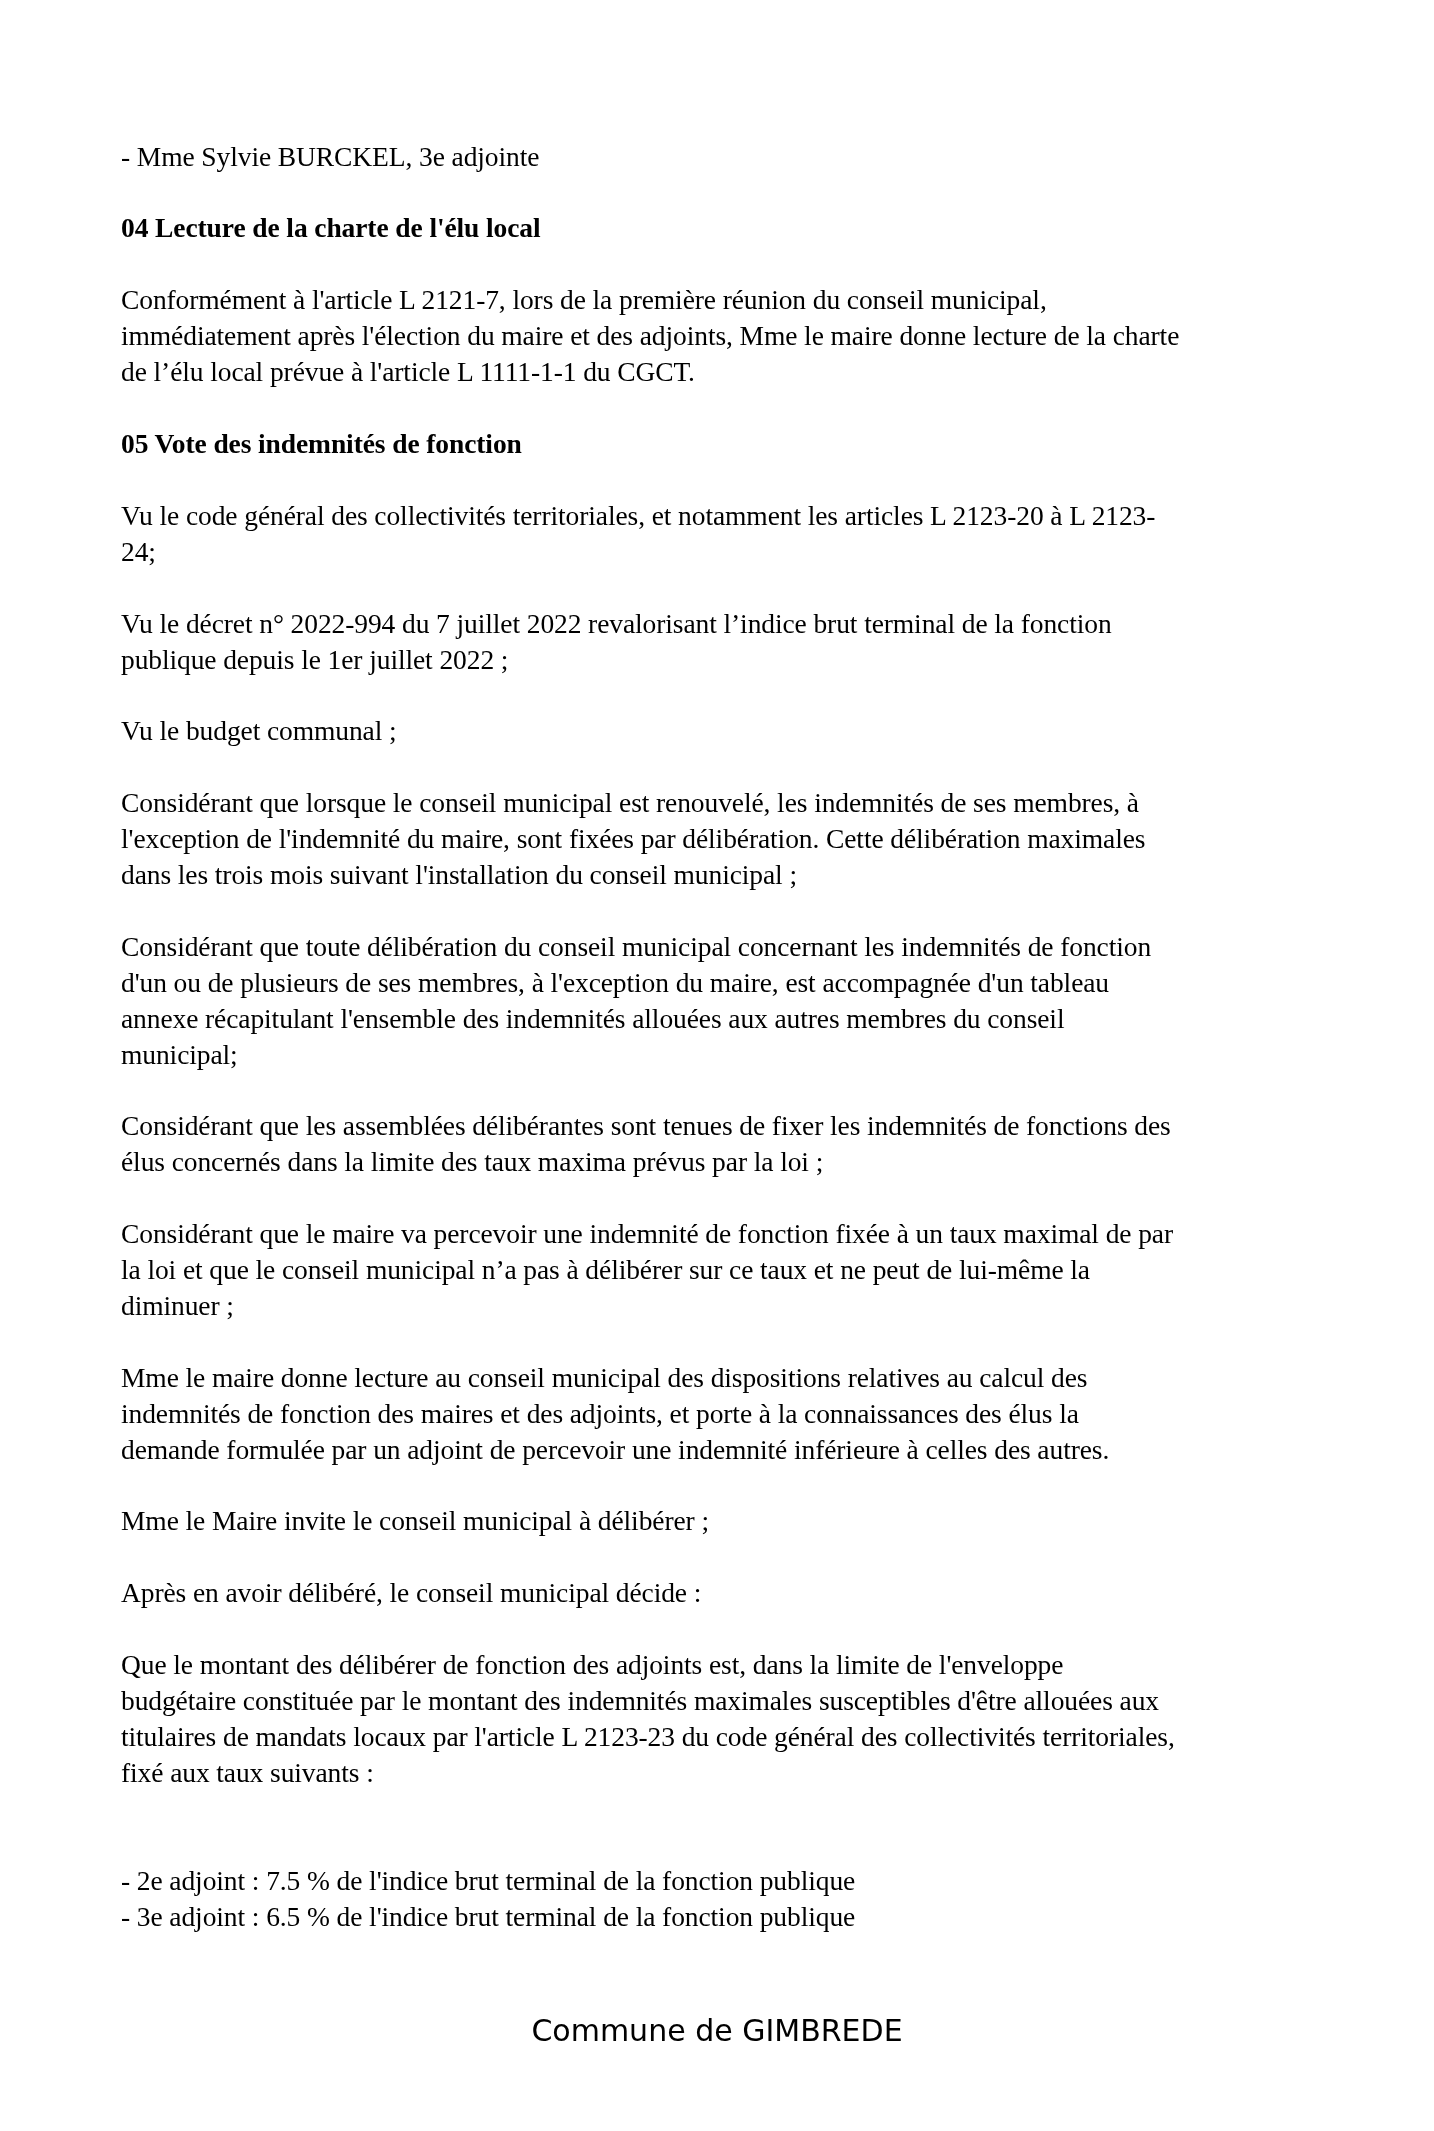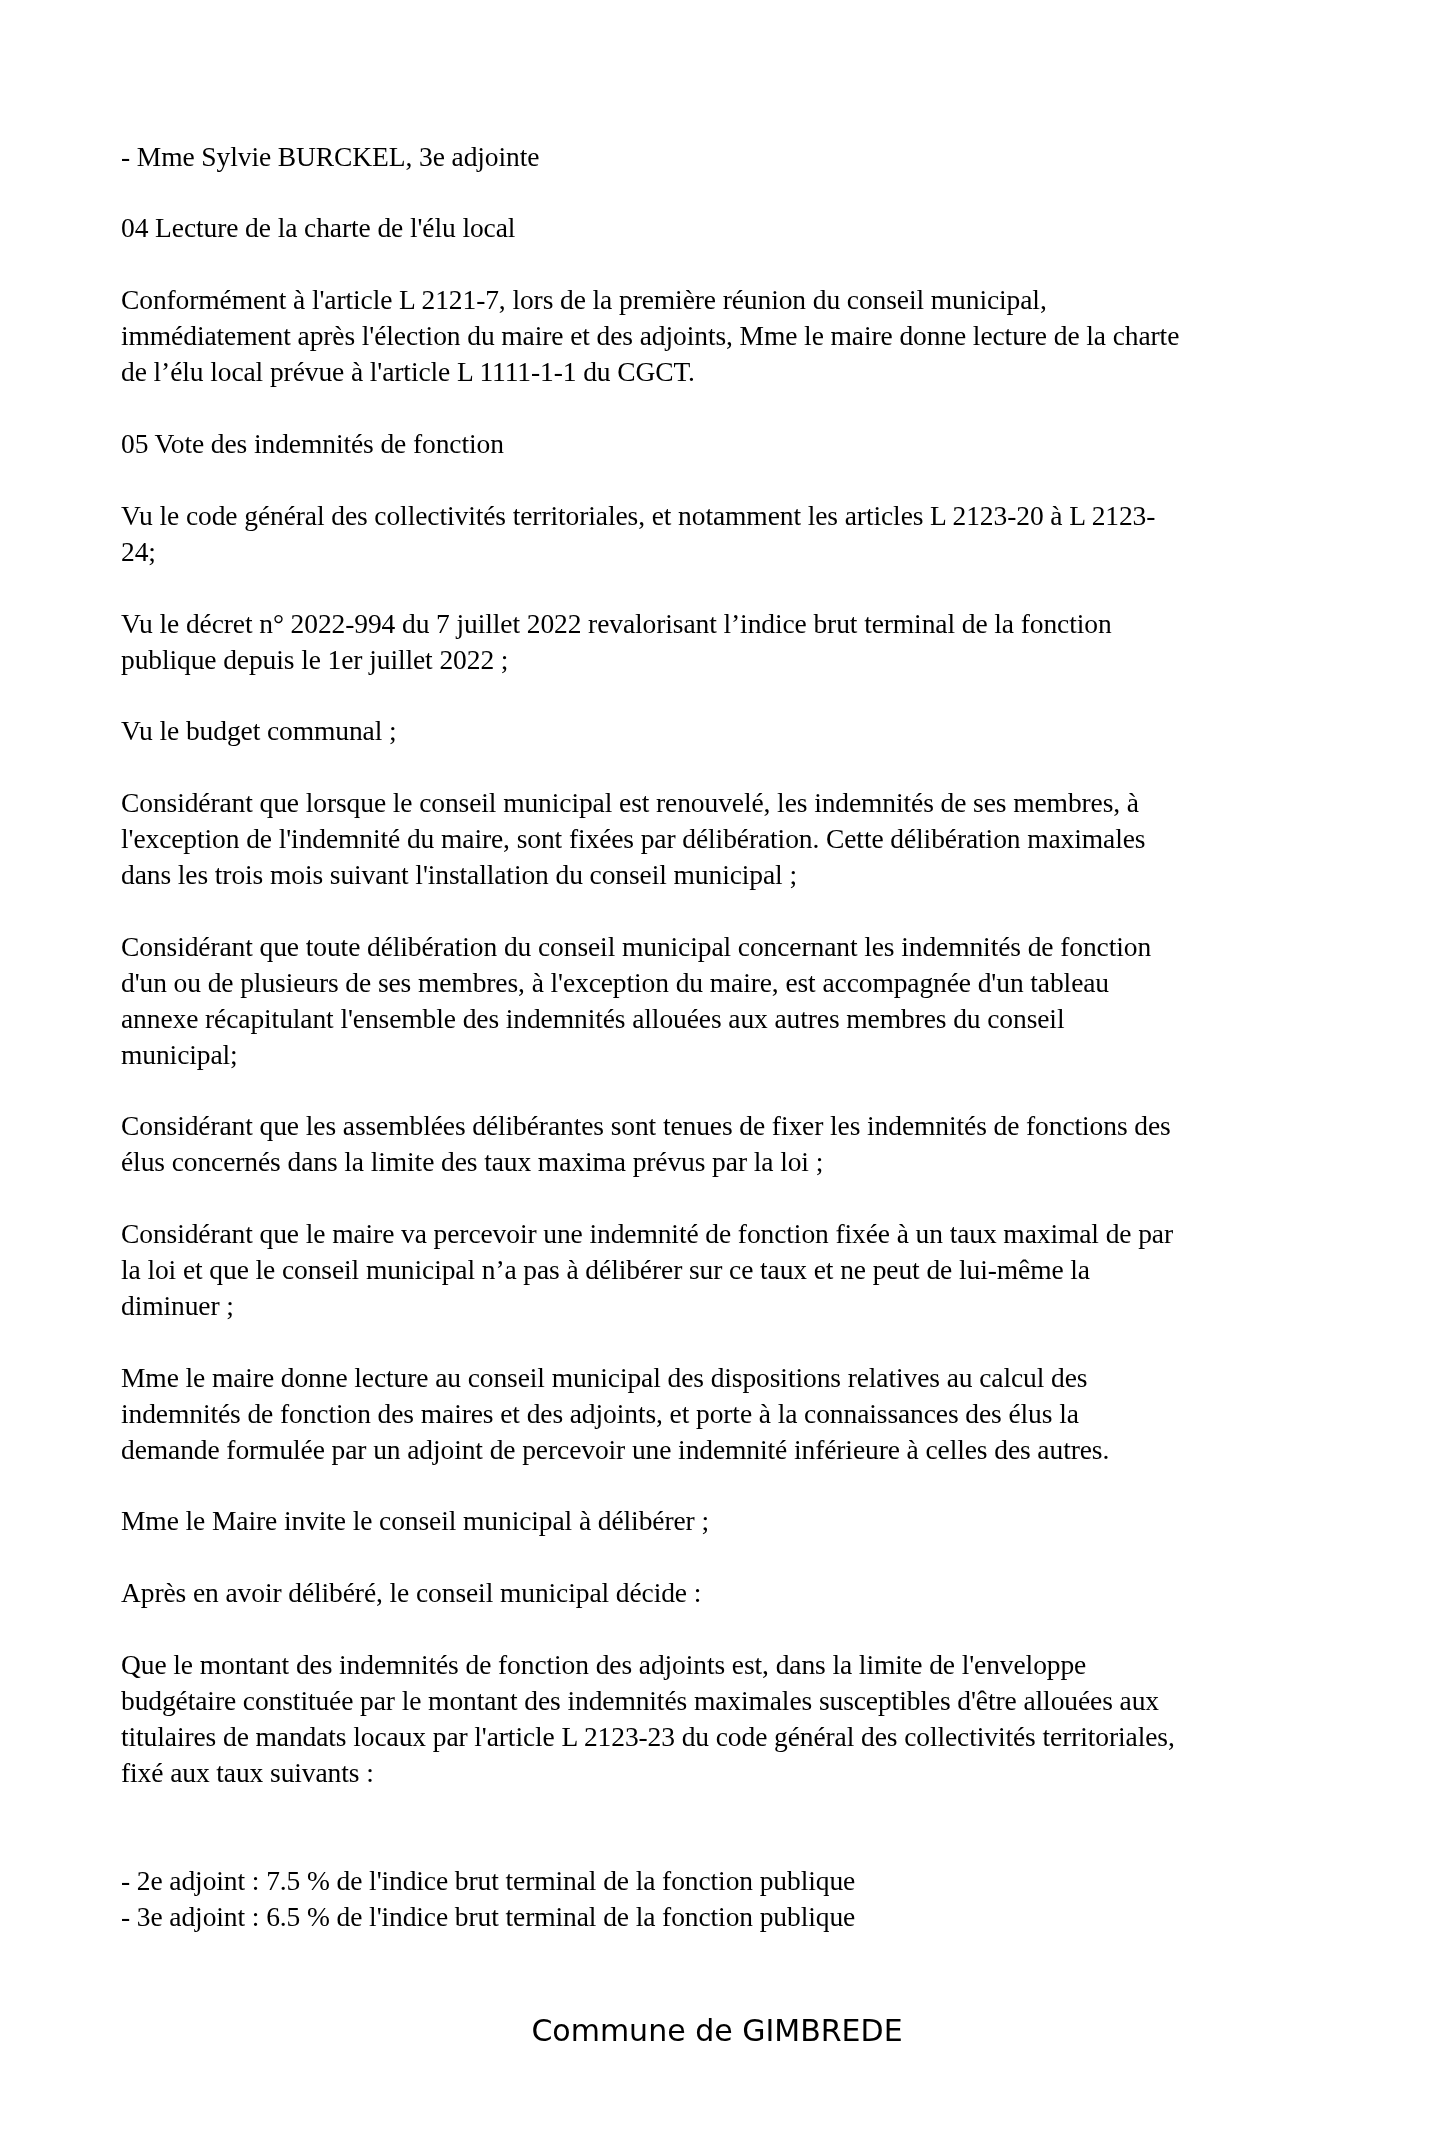--- a/index.html
+++ b/index.html
@@ -26,21 +26,21 @@
     position: absolute;
     left: 121px;
     white-space: nowrap;
     font-family: "Liberation Serif", "DejaVu Serif", serif;
     font-size: 27.5px;
     line-height: 36px;
     height: 36px;
     letter-spacing: -0.1px;
   }
   .bold {
-    font-weight: normal;
+    font-weight: bold;
   }
   .footer {
     position: absolute;
     left: 0;
     width: 1434px;
     top: 2016px;
     text-align: center;
     font-family: "DejaVu Sans", "Liberation Sans", sans-serif;
     font-size: 30px;
     line-height: 30px;
@@ -86,21 +86,21 @@
   <div class="line" style="top:1288px">diminuer ;</div>
 
   <div class="line" style="top:1360px">Mme le maire donne lecture au conseil municipal des dispositions relatives au calcul des</div>
   <div class="line" style="top:1396px">indemnités de fonction des maires et des adjoints, et porte à la connaissances des élus la</div>
   <div class="line" style="top:1432px">demande formulée par un adjoint de percevoir une indemnité inférieure à celles des autres.</div>
 
   <div class="line" style="top:1503px">Mme le Maire invite le conseil municipal à délibérer ;</div>
 
   <div class="line" style="top:1575px">Après en avoir délibéré, le conseil municipal décide :</div>
 
-  <div class="line" style="top:1647px">Que le montant des indemnités de fonction des adjoints est, dans la limite de l'enveloppe</div>
+  <div class="line" style="top:1647px">Que le montant des délibérer de fonction des adjoints est, dans la limite de l'enveloppe</div>
   <div class="line" style="top:1683px">budgétaire constituée par le montant des indemnités maximales susceptibles d'être allouées aux</div>
   <div class="line" style="top:1719px">titulaires de mandats locaux par l'article L 2123-23 du code général des collectivités territoriales,</div>
   <div class="line" style="top:1755px">fixé aux taux suivants :</div>
 
   <div class="line" style="top:1863px">- 2e adjoint : 7.5 % de l'indice brut terminal de la fonction publique</div>
   <div class="line" style="top:1899px">- 3e adjoint : 6.5 % de l'indice brut terminal de la fonction publique</div>
 
   <div class="footer">Commune de GIMBREDE</div>
 </div>
 

